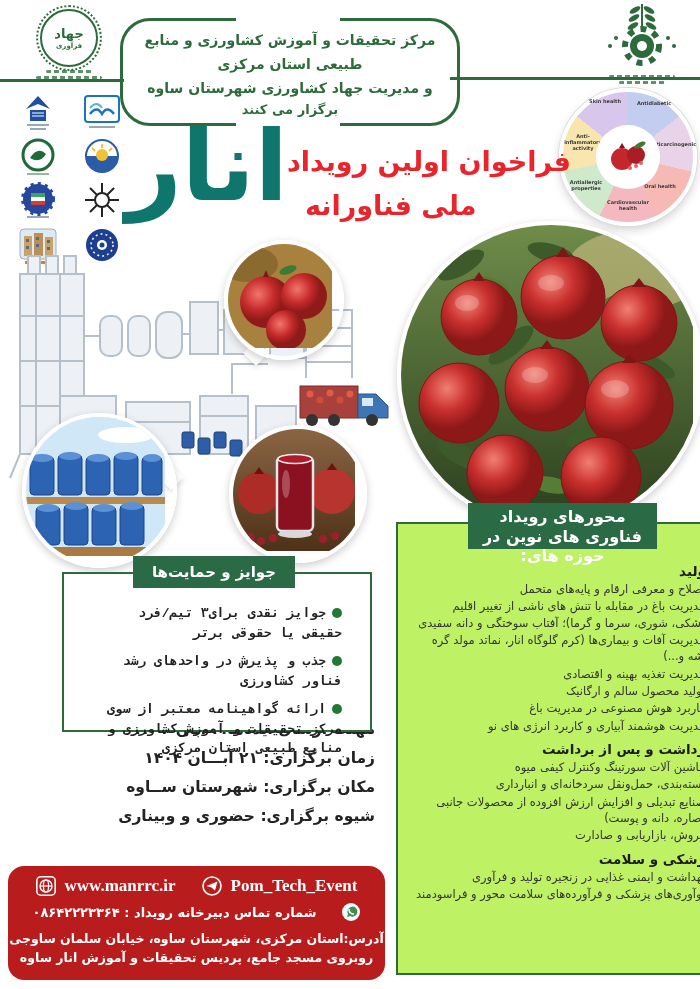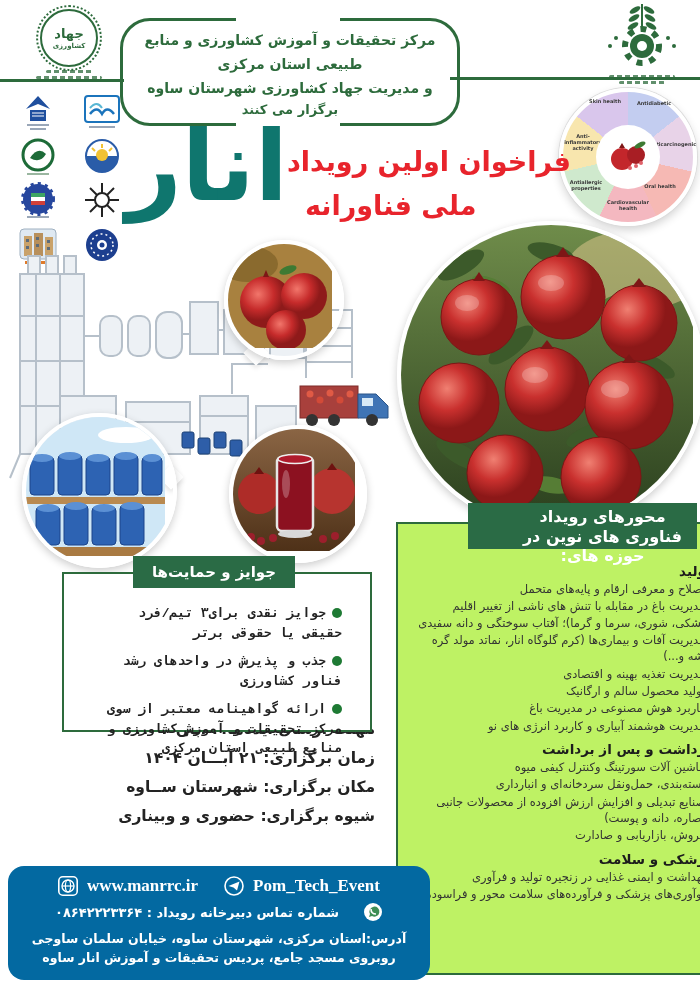--- a/index.html
+++ b/index.html
@@ -66,30 +66,30 @@
   .prizes-box{position:absolute;left:62px;top:572px;width:306px;height:156px;border:2px solid #2d6b3c;background:#fff;z-index:2;}
   .prizes-header{position:absolute;left:133px;top:556px;width:162px;height:32px;background:#2a6b45;color:#fff;font-weight:bold;font-size:15px;line-height:32px;text-align:center;direction:rtl;z-index:3;}
   .prizes-items{direction:rtl;padding:30px 28px 6px;font-family:Liberation Mono, monospace;}
   .prize-item{font-size:13px;font-weight:bold;color:#222;line-height:1.5;margin-bottom:9px;}
   .prize-item::before{content:"";display:inline-block;width:10px;height:10px;border-radius:50%;background:#1e7a34;margin-left:6px;vertical-align:-1px;}
 
   
   .schedule{position:absolute;left:55px;top:715px;width:320px;direction:rtl;text-align:right;color:#232323;font-weight:bold;font-size:15.5px;line-height:29px;}
 
   
-  .contact{position:absolute;left:8px;top:866px;width:422px;height:114px;background:#0369a1;border-radius:16px;color:#fff;z-index:2;}
+  .contact{position:absolute;left:8px;top:866px;width:377px;height:114px;background:#b91c1c;border-radius:16px;color:#fff;z-index:2;}
   .c-row1{display:flex;justify-content:center;align-items:center;gap:9px;padding-top:10px;direction:ltr;font-family:"Liberation Serif",serif;font-weight:bold;font-size:17px;}
   .c-spacer{width:8px;}
   .c-row2{display:flex;justify-content:center;align-items:center;gap:24px;margin-top:6px;direction:rtl;font-size:13px;font-weight:bold;}
   .c-addr{margin-top:7px;text-align:center;direction:rtl;font-size:12.5px;font-weight:bold;line-height:1.55;}
   .cicon{flex:0 0 auto;}
 
   
   .axes-box{position:absolute;left:396px;top:522px;width:345px;height:453px;border:2.5px solid #2d6b3c;background:#bef264;z-index:1;box-sizing:border-box;}
-  .axes-header{position:absolute;left:468px;top:503px;width:189px;height:46px;background:#2a6b45;color:#fff;text-align:center;direction:rtl;z-index:3;padding-left:40px;}
+  .axes-header{position:absolute;left:468px;top:503px;width:189px;height:46px;background:#2a6b45;color:#fff;text-align:center;direction:rtl;z-index:3;}
   .axes-title{font-size:16px;font-weight:bold;margin-top:4px;}
   .axes-subtitle{font-size:16px;font-weight:bold;margin-top:1px;}
   .axes-content{direction:rtl;padding:32px 12px 6px;overflow:hidden;height:410px;box-sizing:border-box;}
   .sec-title{display:flex;align-items:center;gap:6px;font-size:13.5px;font-weight:bold;color:#1c1c1c;margin:7px 0 2px;}
   .sec-dot{width:10px;height:10px;border-radius:50%;background:#1e7a34;flex:0 0 auto;}
   .sec-item{font-size:11.5px;color:#333;line-height:1.42;margin:1px 14px 1px 0;}
   .sec-item::before{content:"- ";}
 </style>
 </head>
 <body>
@@ -105,21 +105,21 @@
     <div class="org-text">
       <div class="org-l1">مرکز تحقیقات و آموزش کشاورزی و منابع طبیعی استان مرکزی</div>
       <div class="org-l2">و مدیریت جهاد کشاورزی شهرستان ساوه</div>
       <div class="org-l3">برگزار می کنند</div>
     </div>
   </div>
 
   <div class="emblem-left">
     <div class="emblem-circle">
       <span class="emblem-w1">جهاد</span>
-      <span class="emblem-w2">کشاورزی</span>
+      <span class="emblem-w2">فرآوری</span>
     </div>
     <div class="squiggle sq-a"></div>
     <div class="squiggle sq-b"></div>
   </div>
 
   <div class="emblem-right">
     <svg width="92" height="66" viewBox="0 0 92 66">
       <line x1="46" y1="2" x2="46" y2="30" stroke="#2d6b3c" stroke-width="2"></line>
       <ellipse cx="39" cy="8" rx="6" ry="2.5" fill="#2d6b3c" transform="rotate(-30 39 8)"></ellipse>
       <ellipse cx="53" cy="8" rx="6" ry="2.5" fill="#2d6b3c" transform="rotate(30 53 8)"></ellipse>

